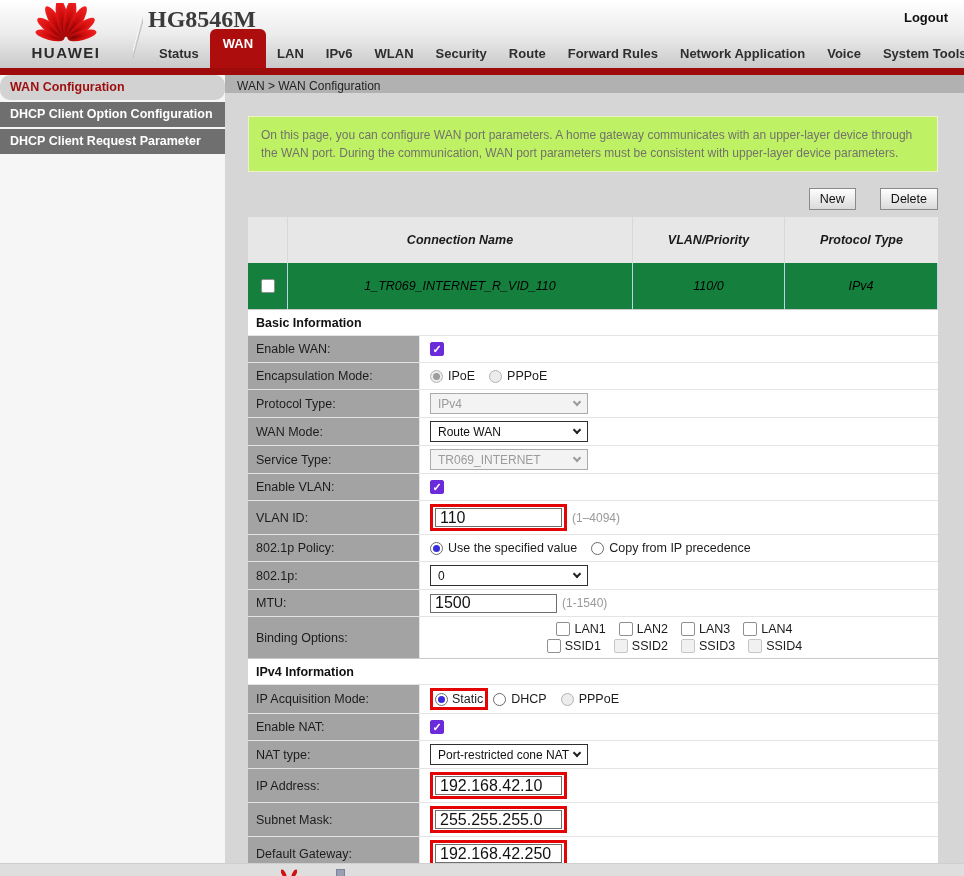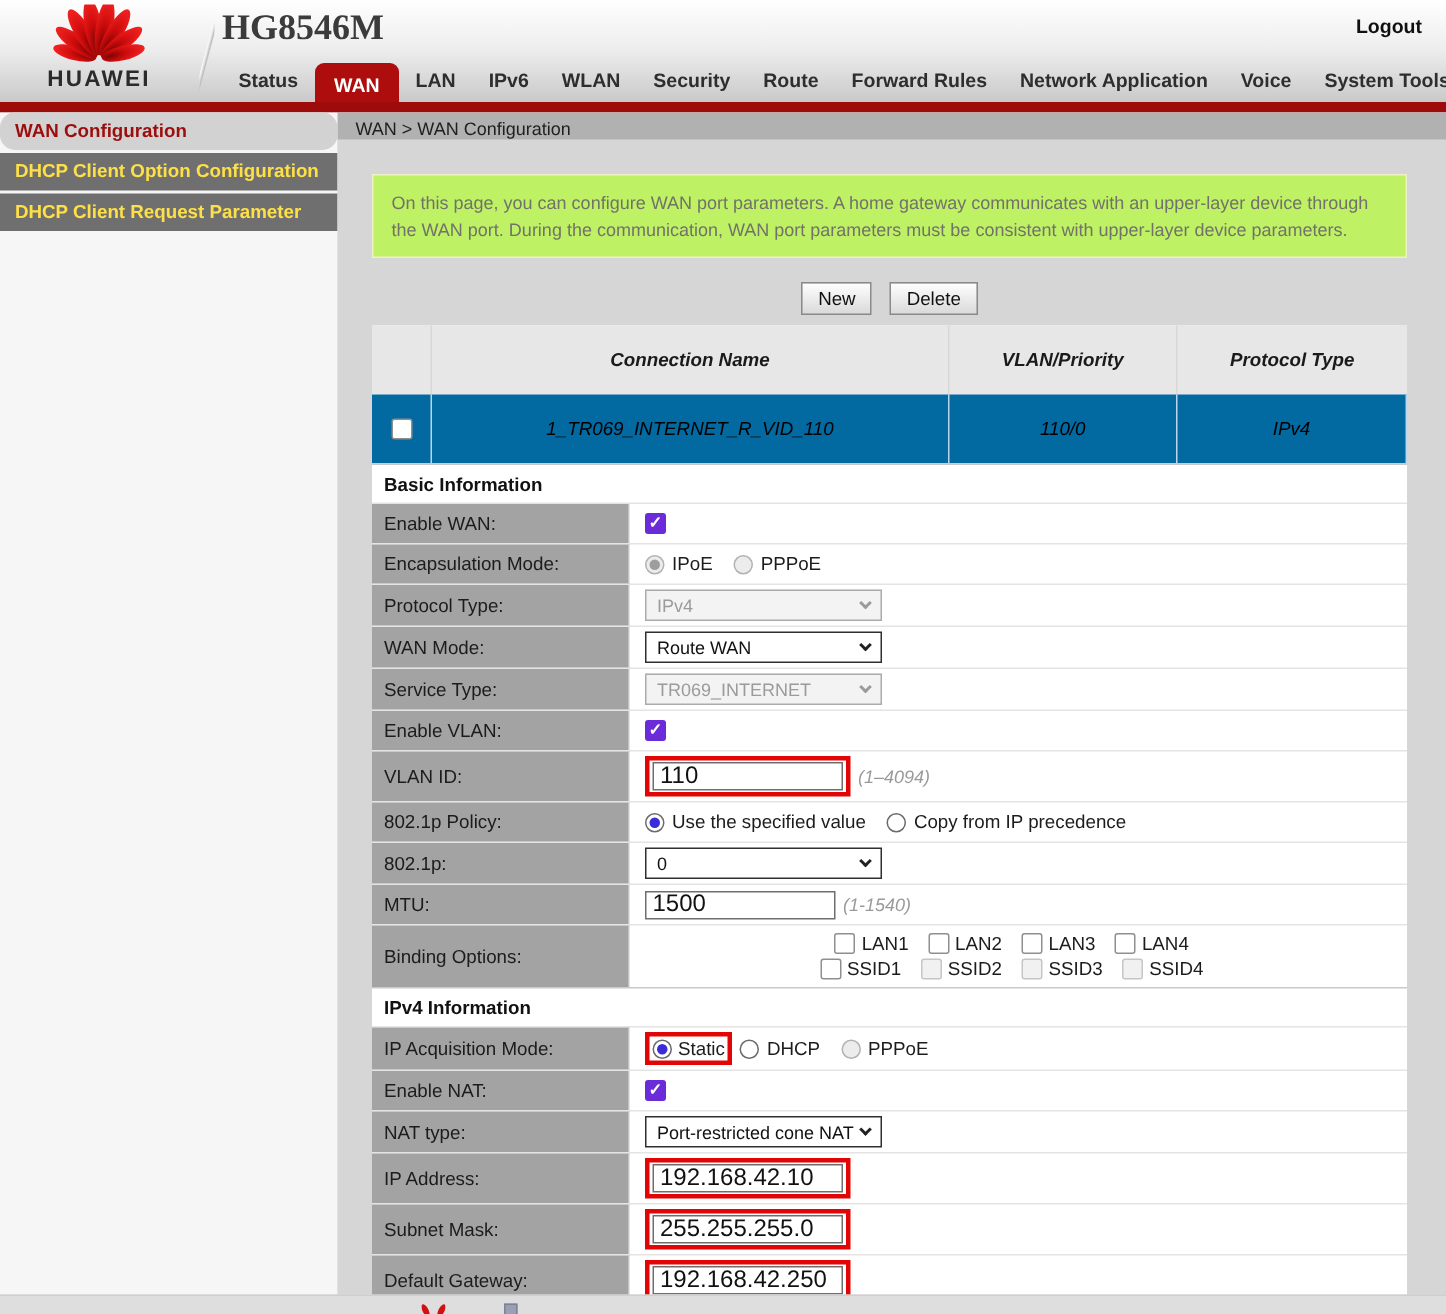--- a/index.html
+++ b/index.html
@@ -12,63 +12,63 @@
   .header { height:68px; background:linear-gradient(#ffffff 0%, #ececec 50%, #c9c9c9 100%); position:relative; border-bottom:0; }
   .logo { position:absolute; left:12px; top:3px; width:108px; text-align:center; }
   .logo svg { width:64px; height:42px; display:block; margin:0 auto; }
   .brand { font-weight:bold; font-size:15px; letter-spacing:1.5px; color:#2b2b2b; line-height:1; }
   .divider { position:absolute; left:133px; top:0; height:68px; width:10px;
     background:linear-gradient(105deg, transparent 46%, #fbfbfb 48%, #bdbdbd 55%, transparent 58%); }
   .model { position:absolute; left:148px; top:6px; font-family:"Liberation Serif", serif; font-weight:bold; font-size:24px; color:#3b3b3b; }
   .logout { position:absolute; right:16px; top:10px; font-weight:bold; font-size:13px; color:#101010; cursor:pointer; }
   .tabs { position:absolute; left:148px; bottom:0; display:flex; align-items:flex-end; }
   .tab { padding:5px 11px 7px; font-size:13px; font-weight:bold; color:#2e2e2e; cursor:pointer; white-space:nowrap; }
-  .tab.active { background:#ae0d0d; color:#ffffff; border-radius:6px 6px 0 0; padding:7px 13px 4px;text-align:center; }
+  .tab.active { background:#ae0d0d; color:#ffffff; border-radius:6px 6px 0 0; padding:7px 13px 17px;text-align:center; }
   .redbar { height:7px; background:#9e0b0b; }
 
   
   .layout { display:flex; height:801px; align-items:stretch; }
   .sidebar { width:225px; background:#f6f6f6; flex:none; }
   .side-item { padding:5px 10px 6px; font-size:12.5px; font-weight:bold; margin-bottom:2px; cursor:pointer; }
   .side-item.active { background:#d2d2d2; color:#9c0e0e;border-radius:10px; }
-  .side-item.dark { background:#6f6f6f; color:#fde047; }
+  .side-item.dark { background:#6f6f6f; color:#ffffff; }
 
   .main { flex:1; background:#d6d6d6; display:flex; flex-direction:column; overflow:hidden; }
   .breadcrumb { height:22px; background:#b1b1b1; font-size:12px; color:#1f1f1f; padding:4px 0 0 12px; }
   .content { padding:23px 26px 0 23px; }
 
   .notice { background:#bef264; border:1px solid #f0f0c8; color:#72726a; padding:9px 12px; font-size:12px; line-height:1.5; }
 
-  .btnrow { display:flex; justify-content:center; gap:12px; margin:16px 0 7px; }
+  .btnrow { display:flex; justify-content:flex-end; gap:24px; margin:16px 0 7px; }
   .btn { background:linear-gradient(#fefefe,#dadada); border:1px solid #8a8a8a; font-size:12.5px; color:#111;
          padding:3px 10px; cursor:pointer; font-family:inherit; }
 
   .panel { background:#ffffff; }
 
   
   .thead, .trow { display:flex; font-size:12.5px; text-align:center; }
   .thead { background:#e7e7e7; font-weight:bold; color:#1a1a1a; }
-  .trow { background:#0369a1; }
+  .trow { background:#15803d; }
   .tc { padding:16px 4px; border-right:1px solid #d8d8d8; display:flex; align-items:center; justify-content:center;font-style:italic; }
   .tc:last-child { border-right:none; }
   .c0 { width:40px; } .c1 { flex:1; } .c2 { width:152px; } .c3 { width:153px; }
   .trow .tc { border-right:1px solid #bcd4ec; }
 
   
   .section-h { font-weight:bold; font-size:12.5px; color:#111; padding:6px 8px 5px; background:#ffffff; border-top:1px solid #c9c9c9; }
   .frow { display:flex; align-items:stretch; border-top:1px solid #e4e4e4; background:#fff; }
   .flabel { width:172px; flex:none; background:#a3a3a3; padding:6px 8px; font-size:12.5px; color:#1c1c1c;
             border-right:1px solid #e4e4e4; display:flex; align-items:center; }
   .fvalue { flex:1; padding:3px 10px; display:flex; align-items:center; gap:5px; font-size:12.5px; color:#1c1c1c; min-height:25px; }
   .fvalue.col { flex-direction:column; align-items:center; justify-content:center; gap:3px; padding-top:5px; padding-bottom:5px; }
   .optgroup { display:flex; align-items:center; gap:4px; }
   .optlabel { margin-right:9px; }
 
   input.txt { width:127px; height:19px; border:1px solid #6e6e6e; font-size:16px; padding:1px 4px; font-family:inherit; color:#111; }
-  .hint { color:#9a9a9a; font-size:12px;font-style:italic; }
+  .hint { color:#9a9a9a; font-size:12px; }
 
   .selectbox { width:158px; border:1px solid #2f2f2f; background:#fff; height:21px; display:flex; align-items:center;
                justify-content:space-between; padding:0 7px; font-size:12px; cursor:pointer; color:#111; }
   .chev { width:6px; height:6px; border-right:2px solid #222; border-bottom:2px solid #222; transform:rotate(45deg); margin-top:-3px; flex:none; }
   .selectbox.disabled { color:#9b9b9b; border-color:#ababab; background:#f3f3f3; cursor:default; }
   .selectbox.disabled .chev { border-color:#9b9b9b; }
 
   .cb { width:14px; height:14px; border:1px solid #8f8f8f; background:#fff; display:inline-flex; align-items:center;
         justify-content:center; border-radius:2px; cursor:pointer; flex:none; color:transparent; font-size:11px; line-height:1; }
   .cb.checked { background:#6b2bd9; border-color:#6b2bd9; color:#ffffff; font-weight:bold; }

